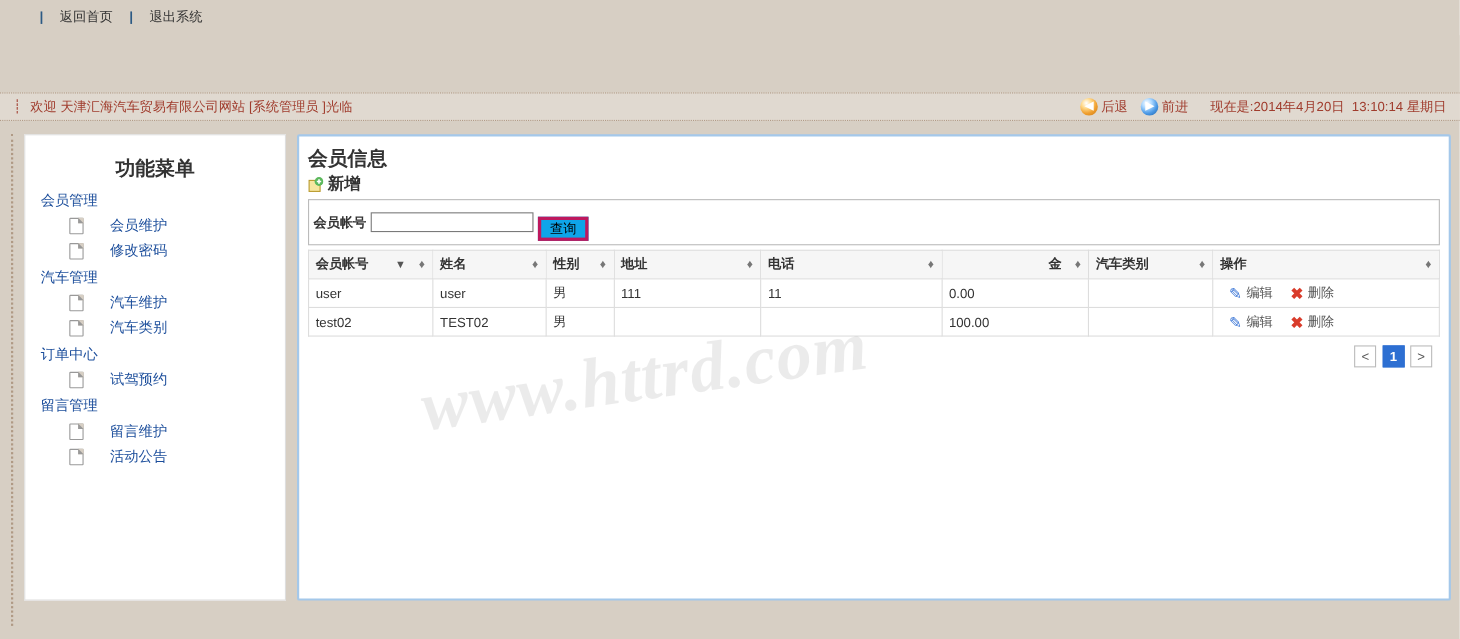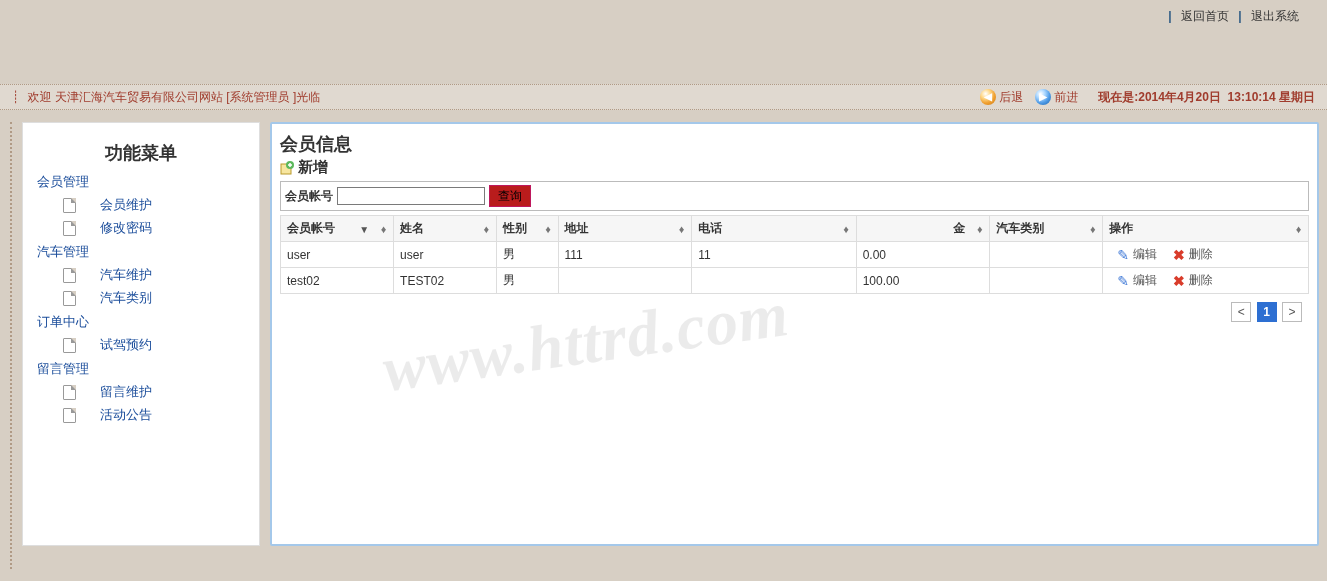--- a/index.html
+++ b/index.html
@@ -8,23 +8,23 @@
     font-size: 12px;
     background: #d7cfc4;
     color: #333;
     width: 1327px;
     height: 581px;
     overflow: hidden;
   }
   .top-bar {
     height: 32px;
     line-height: 32px;
-    text-align: right;
     padding: 0 28px;
     color: #333;
+    font-family: Liberation Mono, monospace;
   }
   .top-bar .sep { color: #2c5a84; font-weight: bold; margin: 0 6px; }
   .top-bar a { color: #333; text-decoration: none; cursor: pointer; }
   .banner-area {
     height: 52px;
     background: #d7cfc4;
   }
   .welcome-bar {
     height: 26px;
     line-height: 26px;
@@ -45,21 +45,21 @@
   }
   .circle-icon {
     width: 16px; height: 16px; border-radius: 50%;
     background: radial-gradient(circle at 35% 30%, #fff 0, #ffd98a 30%, #f0a030 60%, #c87410 100%);
     display: inline-flex; align-items: center; justify-content: center;
     font-size: 10px; color: #fff; font-weight: bold;
   }
   .circle-icon.blue {
     background: radial-gradient(circle at 35% 30%, #fff 0, #a9d6ff 30%, #4d9ae6 60%, #1a5fa8 100%);
   }
-  .welcome-bar .datetime { margin-left: 14px; color: #a03c2d; font-weight: bold; }
+  .welcome-bar .datetime { margin-left: 14px; color: #a03c2d; }
   .main-area {
     display: flex;
     padding: 12px 8px 12px 10px;
     gap: 10px;
     align-items: stretch;
     height: calc(100% - 110px);
   }
   .left-dotted {
     border-left: 2px dotted #b09a85;
     width: 0;
@@ -123,21 +123,21 @@
   .search-row {
     display: flex; align-items: center; gap: 4px;
     border: 1px solid #bbb; padding: 3px 4px; margin-bottom: 4px;
   }
   .search-row label { font-weight: bold; font-size: 12px; }
   .search-row input[type="text"]{
     width: 148px; height: 18px; border: 1px solid #7a7a7a; padding: 0 3px; font-size: 12px;
   }
   .search-row button {
     height: 22px; padding: 0 8px; font-size: 12px;
-    background: #b91c1c; border: 1px solid #be185d; cursor: pointer;
+    background: #0ea5e9; border: 3px solid #be185d; cursor: pointer; margin-top: 12px;
   }
   table.grid {
     width: 100%; border-collapse: collapse; table-layout: fixed;
   }
   table.grid th, table.grid td {
     border: 1px solid #ddd; padding: 4px 6px; font-size: 12px;
     text-align: left; overflow: hidden; white-space: nowrap;
   }
   table.grid th {
     background: #f6f6f6; font-weight: bold; color: #333; position: relative;

